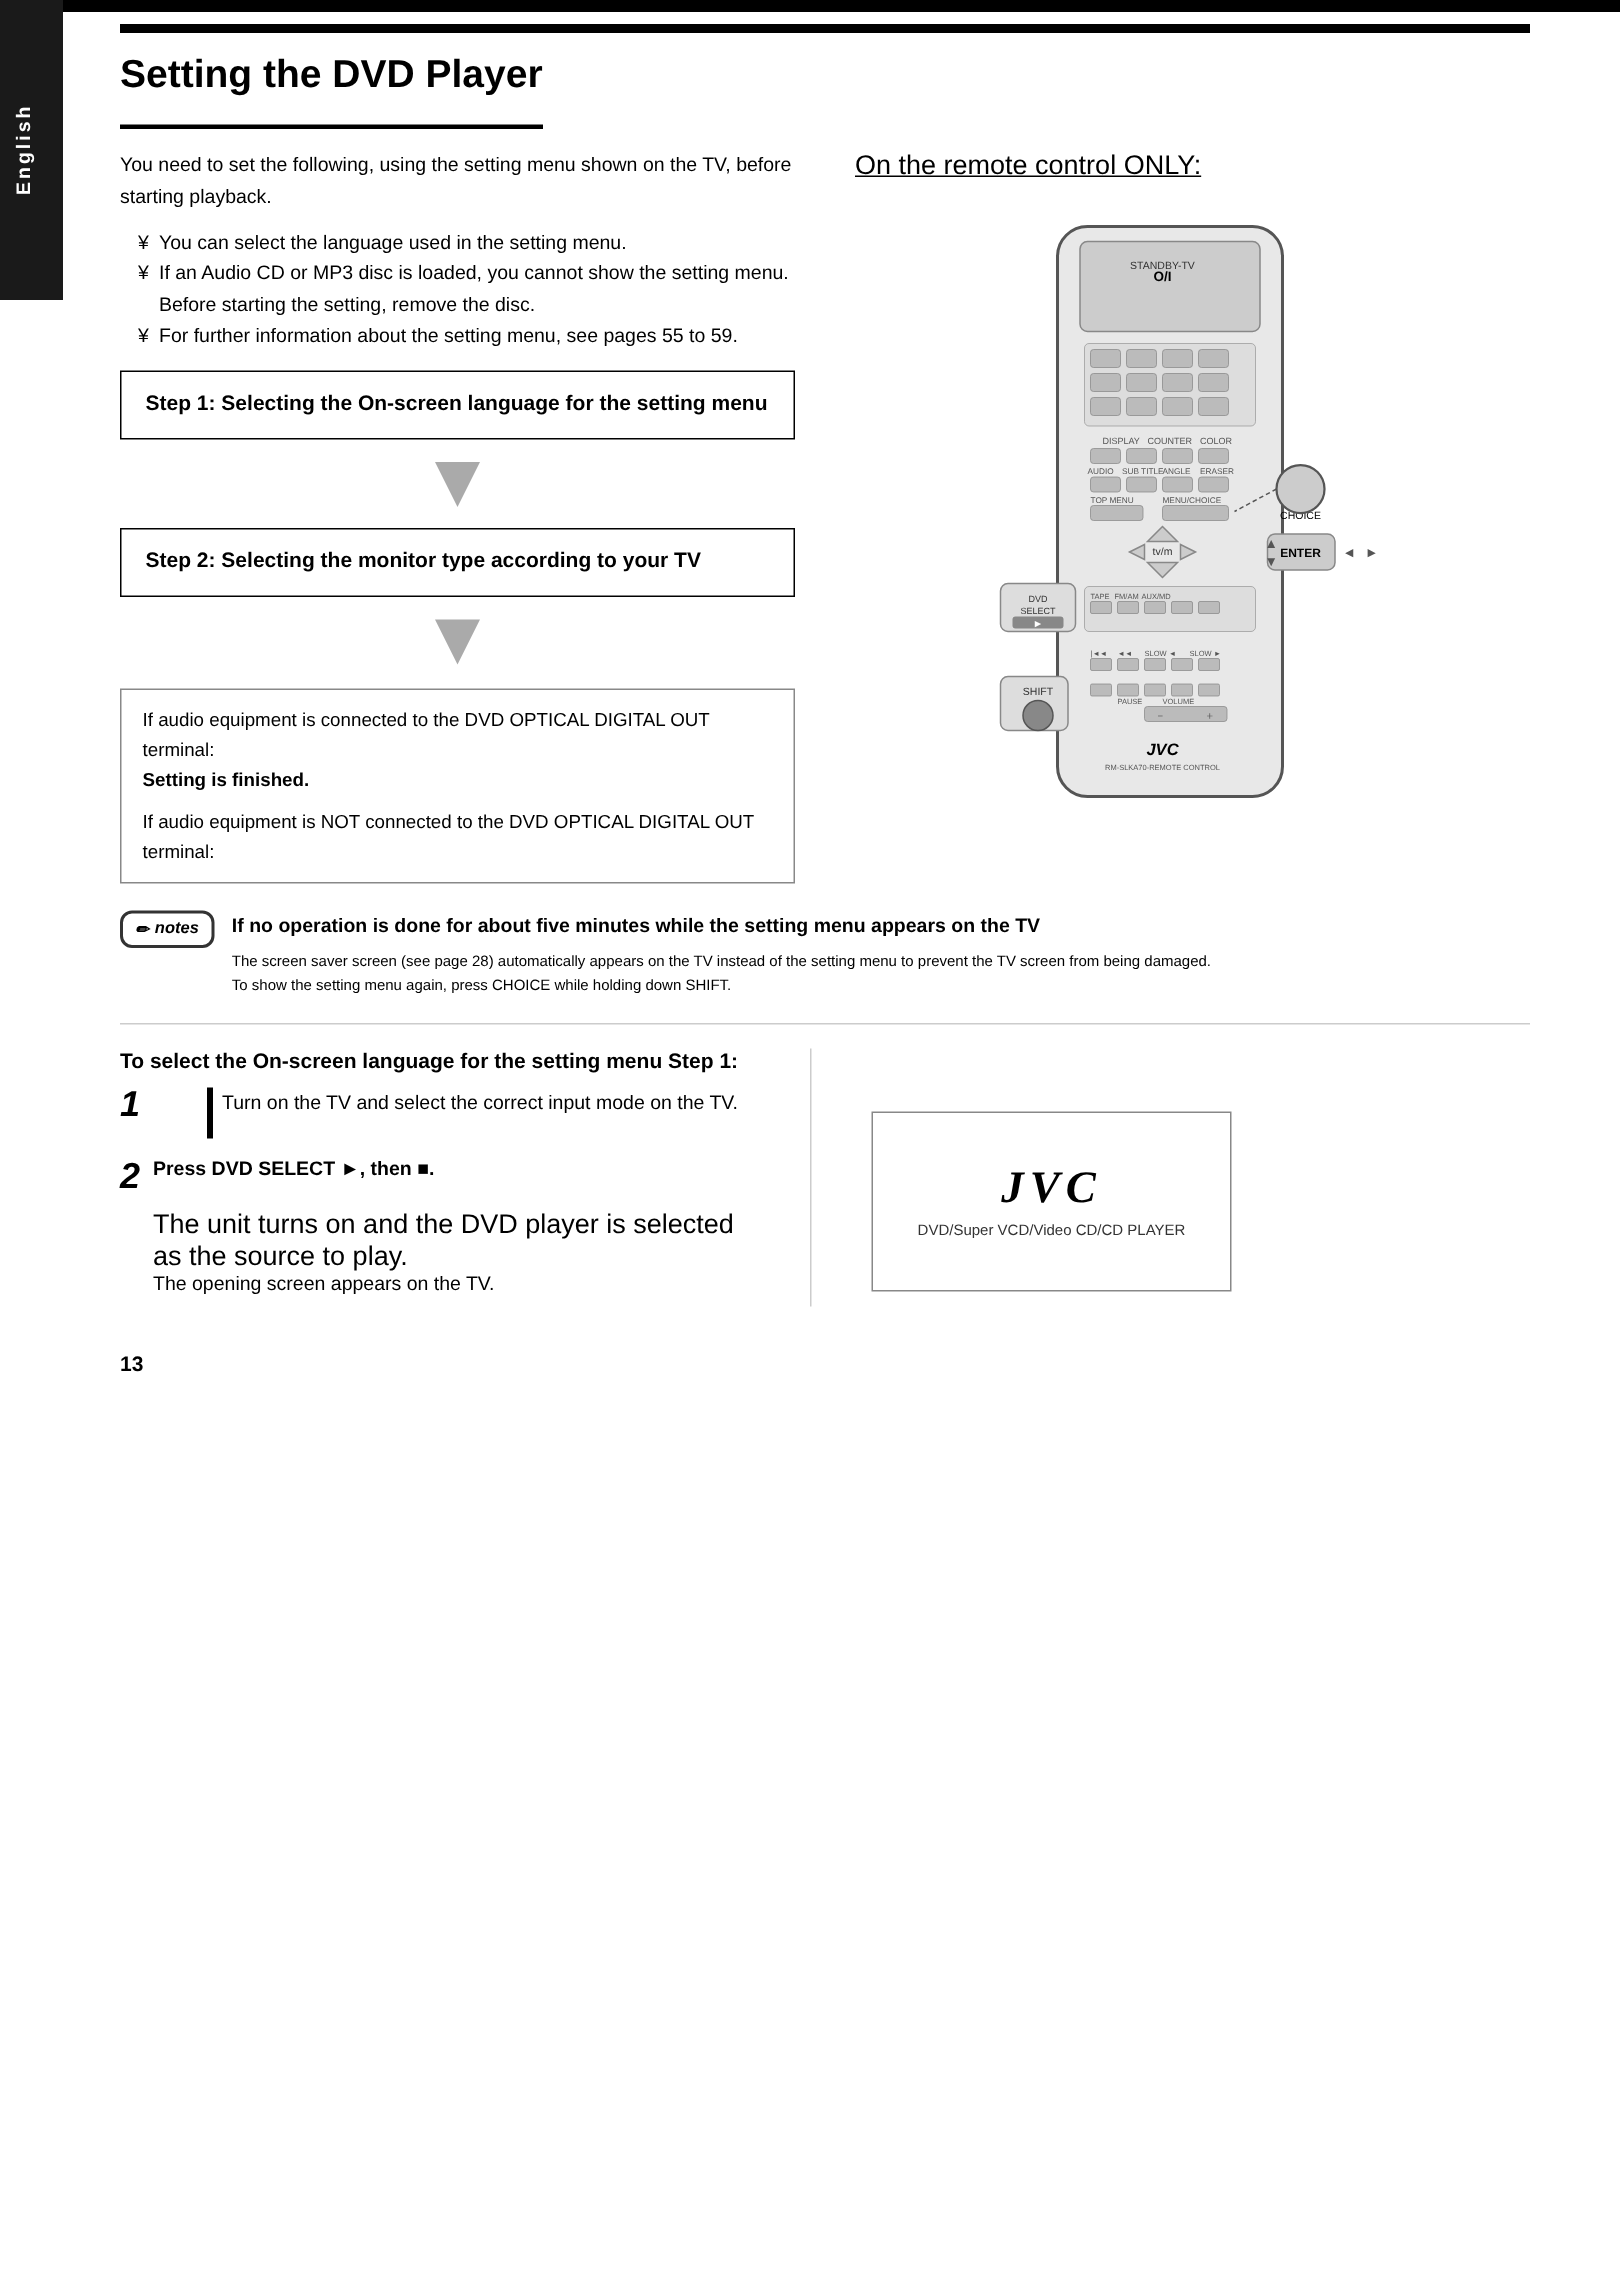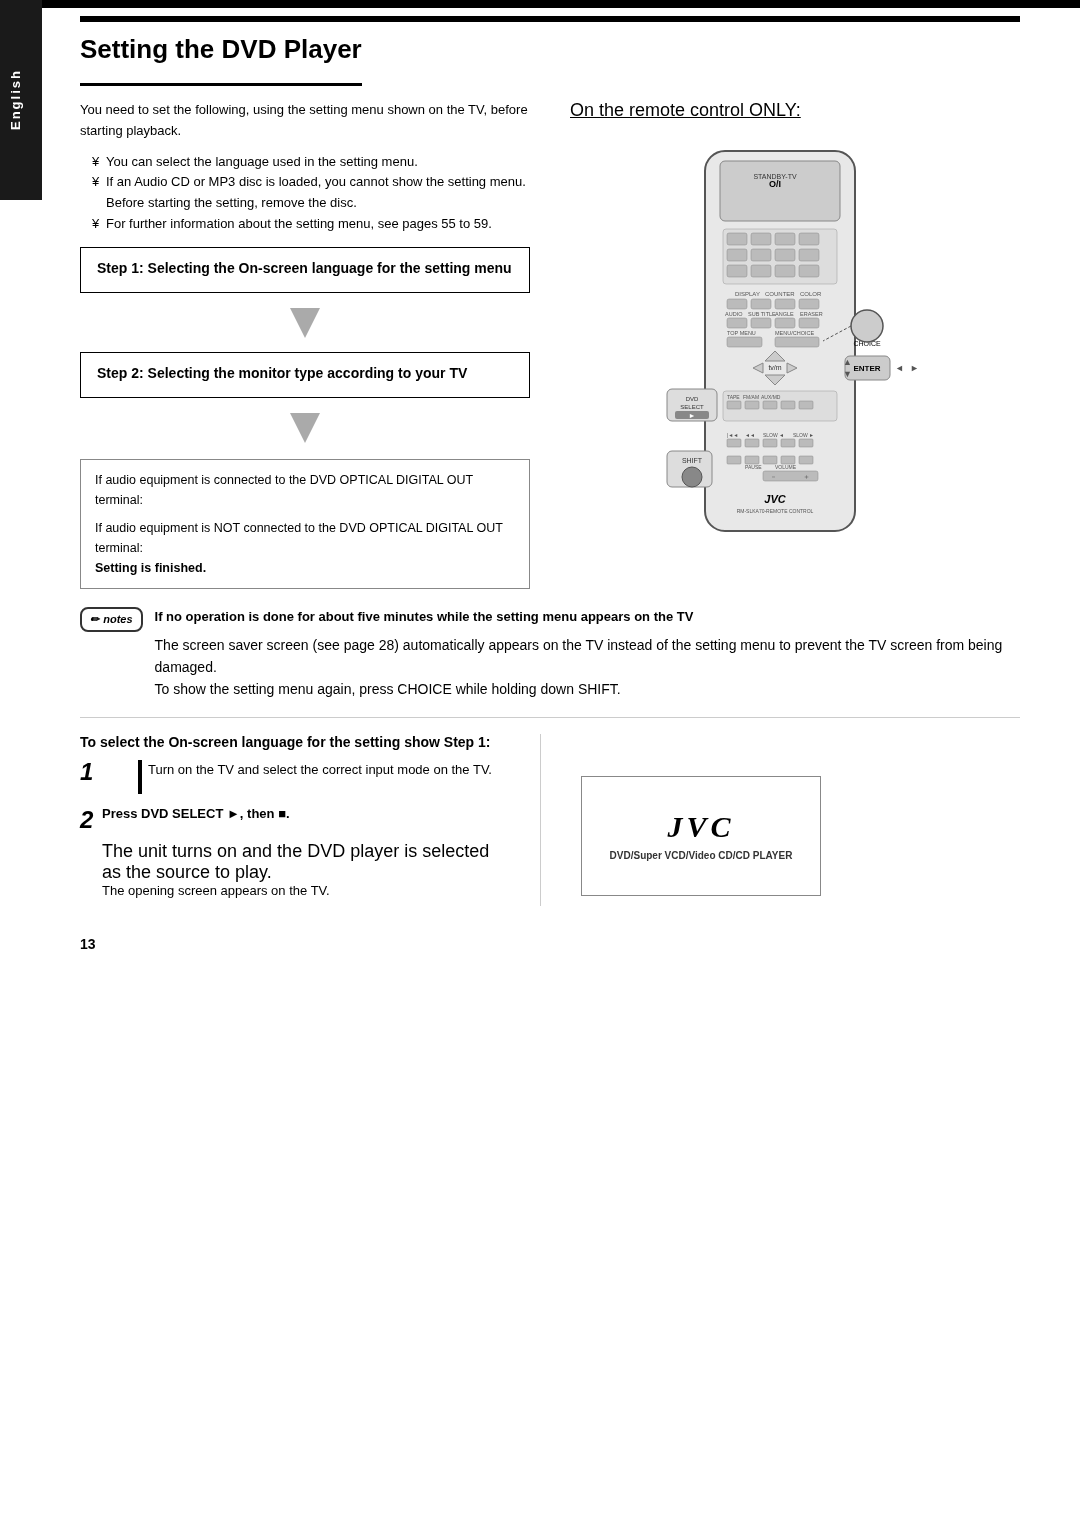--- a/index.html
+++ b/index.html
@@ -170,21 +170,21 @@
       align-items: center;
       gap: 4px;
     }
 
     .notes-text {
       font-size: 13px;
       line-height: 1.6;
     }
 
     .notes-body {
-      font-size: 14px;
+      font-size: 10px;
       line-height: 1.6;
       margin-top: 6px;
     }
 
     .section-title-bold {
       font-weight: bold;
       font-size: 14px;
       margin-bottom: 10px;
     }
 
@@ -238,21 +238,20 @@
       font-style: italic;
       letter-spacing: 4px;
       color: #000;
       font-family: 'Times New Roman', serif;
     }
 
     .jvc-sub-text {
       font-size: 10px;
       color: #333;
       margin-top: 6px;
-      font-weight: bold;
     }
 
     
     .page-number {
       font-size: 14px;
       font-weight: bold;
       margin-top: 30px;
     }
 
   </style>
@@ -303,22 +302,22 @@
       </div>
 
       <div class="step-arrow">
         <svg viewBox="0 0 40 40" xmlns="http://www.w3.org/2000/svg">
           <polygon points="5,5 35,5 20,35" fill="#aaa"></polygon>
         </svg>
       </div>
 
       <div class="optional-box">
         <p>If audio equipment is connected to the DVD OPTICAL DIGITAL OUT terminal:</p>
+        <p><strong>Setting is finished.</strong></p>
         <p style="margin-top:8px;">If audio equipment is NOT connected to the DVD OPTICAL DIGITAL OUT terminal:</p>
-        <p><strong>Setting is finished.</strong></p>
       </div>
     </div>
 
     <div class="right-col">
       <div class="remote-label">On the remote control ONLY:</div>
 
       <div class="remote-area">
 
         <div style="position:relative; width:300px;">
           <svg width="300" height="420" viewBox="0 0 300 420" xmlns="http://www.w3.org/2000/svg">
@@ -461,21 +460,21 @@
         <p>The screen saver screen (see page 28) automatically appears on the TV instead of the setting menu to prevent the TV screen from being damaged.</p>
         <p>To show the setting menu again, press CHOICE while holding down SHIFT.</p>
       </div>
     </div>
   </div>
 
   
   <div style="display:flex; gap:0; margin-top:16px; border-top: 1px solid #ccc; padding-top:16px;">
 
     <div style="flex:1; max-width:460px; padding-right:30px;">
-      <div class="section-title-bold">To select the On-screen language for the setting show   Step 1:</div>
+      <div class="section-title-bold">To select the On-screen language for the setting menu   Step 1:</div>
 
       <div class="instruction-line" style="display:flex; align-items:flex-start; margin-bottom:12px;">
         <span class="step-num" style="font-size:24px; font-weight:bold; font-style:italic; min-width:22px;">1</span>
         <div style="display:flex; align-items:flex-start;padding-left:36px;">
           <div class="blue-bar" style="width:4px; background:#000; min-height:34px; margin-right:6px; display:inline-block;"></div>
           <span class="step-text">Turn on the TV and select the correct input mode on the TV.</span>
         </div>
       </div>
 
       <div style="display:flex; align-items:flex-start; margin-bottom:8px;">

